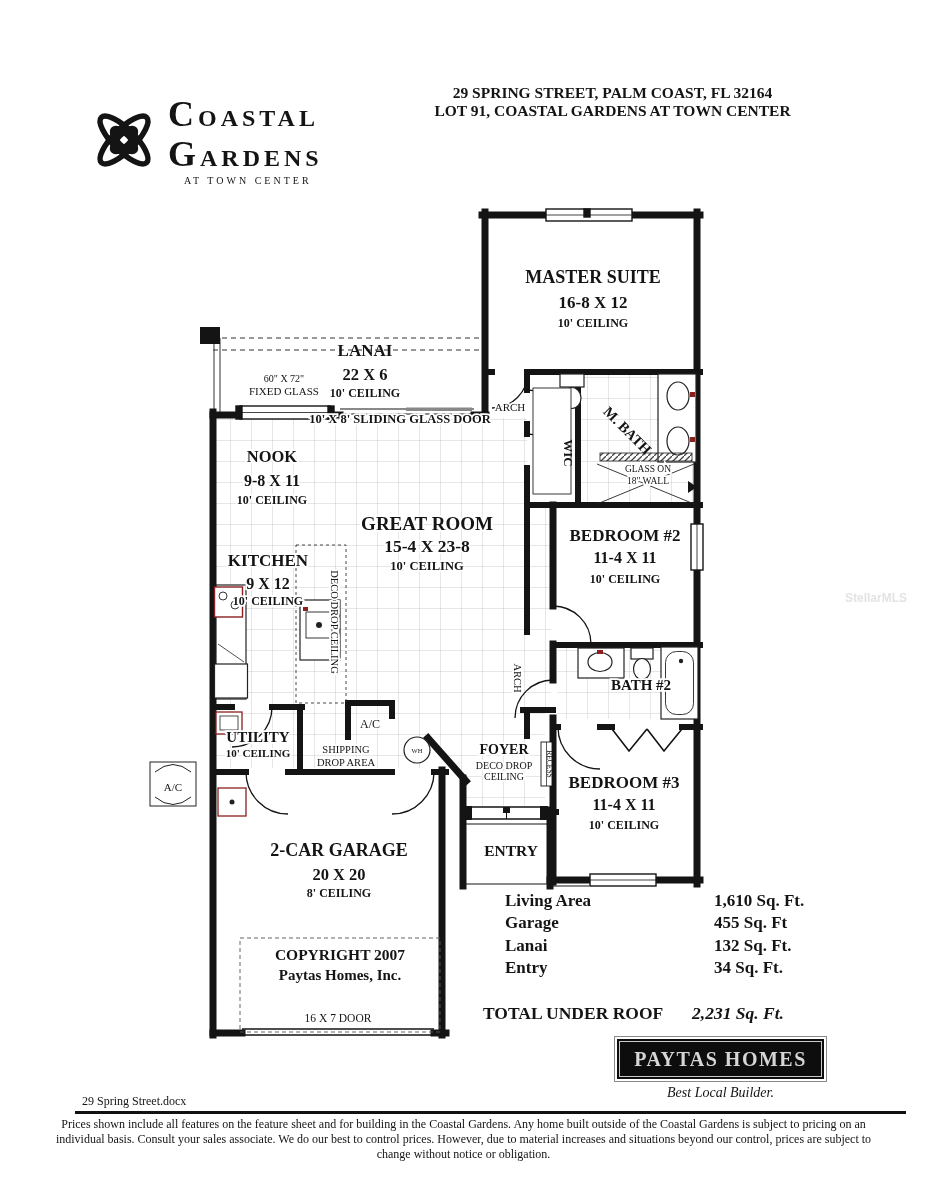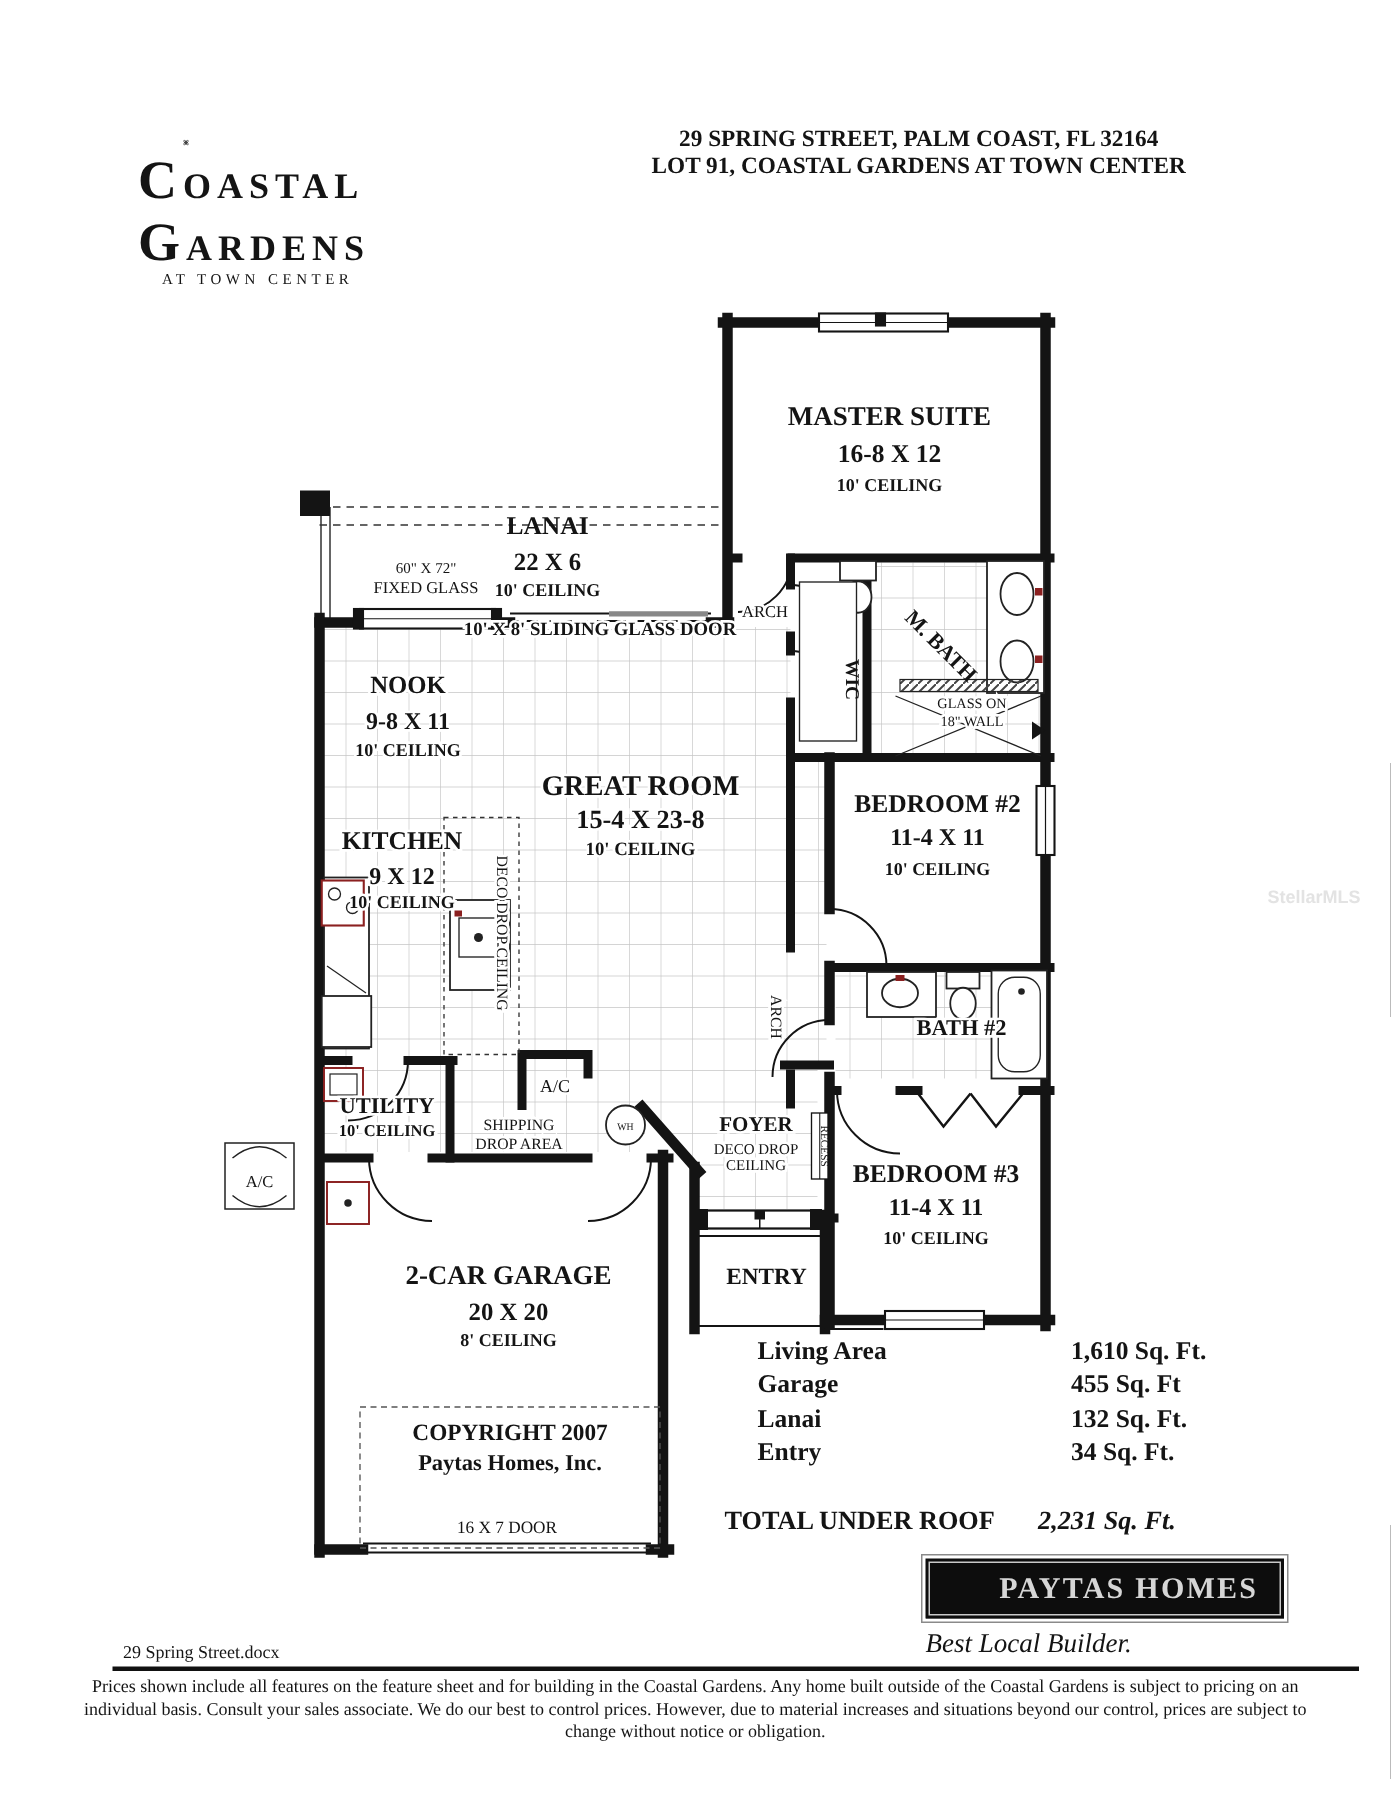--- a/index.html
+++ b/index.html
@@ -1,43 +1,43 @@
 <!DOCTYPE html>
 <html><head>
 <meta charset="utf-8">
 <style>
   html,body{margin:0;padding:0;background:#888;}
   #page{position:relative;width:927px;height:1200px;background:#fff;margin:0 auto;overflow:hidden;
         font-family:"Liberation Serif","DejaVu Serif",serif;color:#141414;}
   .abs{position:absolute;}
 
   
-  #logo{left:86px;top:92px;width:260px;height:100px;display:flex;align-items:flex-start;flex-direction:column;}
+  #logo{left:86px;top:92px;width:260px;height:100px;display:flex;align-items:flex-start;}
   .logo-text{margin-left:6px;margin-top:2px;}
   .logo-word{font-weight:600;font-size:24px;letter-spacing:4px;line-height:1.12;}
   .logo-word::first-letter{font-size:36px;}
   .logo-sub{font-size:10px;letter-spacing:3px;margin-top:0;padding-left:16px;}
   #title-block{left:380px;top:84px;width:465px;text-align:center;}
   #plan-title{font-size:34px;font-weight:700;letter-spacing:1px;line-height:1.1;margin:0;}
   .addr{font-size:15.5px;font-weight:700;line-height:1.18;}
 
   
   #stats{left:483px;top:891px;width:320px;font-size:17px;font-weight:700;margin-left:22px;}
   .stat-row{position:relative;height:22.4px;}
   .stat-label{position:absolute;left:0;top:0;}
   .stat-value{position:absolute;left:209px;top:0;}
   #total-row{left:483px;top:1003px;width:330px;font-size:17.5px;font-weight:700;}
   #total-row .stat-value{left:209px;font-style:italic;}
 
   
   #builder-box{left:617px;top:1039px;width:207px;height:40px;background:#0d0d0d;
      box-shadow:0 0 0 2px #fff,0 0 0 3px #8a8a8a, inset 0 0 0 2px #0d0d0d, inset 0 0 0 3px #c9c9c9;
-     display:flex;align-items:center;justify-content:center;padding-left:32px;}
+     display:flex;align-items:center;justify-content:center;}
   #builder-name{color:#d6d6d6;font-size:20px;font-weight:700;letter-spacing:1.5px;}
-  #builder-tagline{left:617px;top:1085px;width:207px;font-size:18px;font-style:italic;}
+  #builder-tagline{left:617px;top:1085px;width:207px;text-align:center;font-size:14px;font-style:italic;}
 
   
   #file-name{left:82px;top:1094px;font-size:12px;}
   #footer-rule{left:75px;top:1111px;width:831px;height:3px;background:#111;}
   #disclaimer{left:41px;top:1117px;width:845px;text-align:center;font-size:12px;line-height:1.27;}
 
   #watermark{left:845px;top:591px;font-family:"Liberation Sans",sans-serif;font-size:12px;
      font-weight:700;color:#e3e3e3;}
 
   

